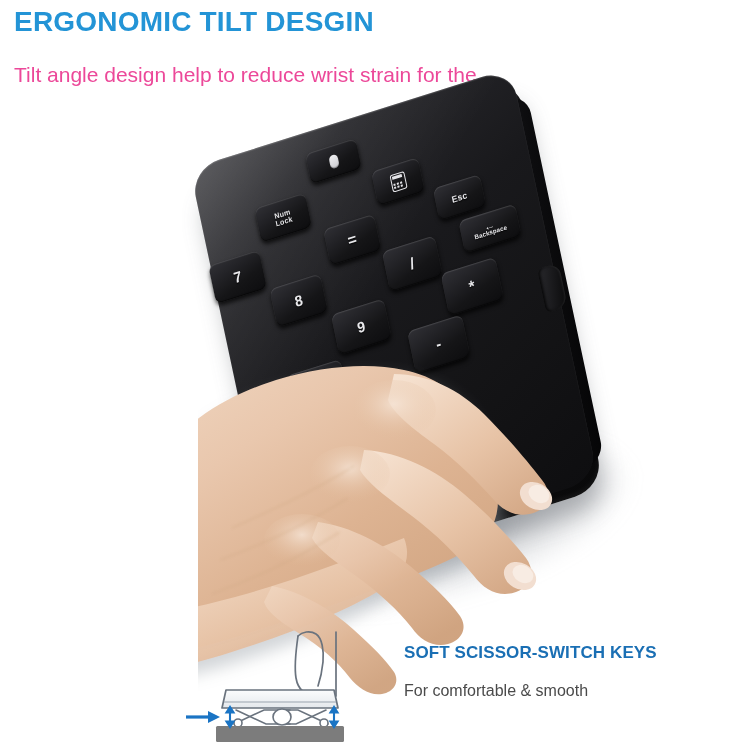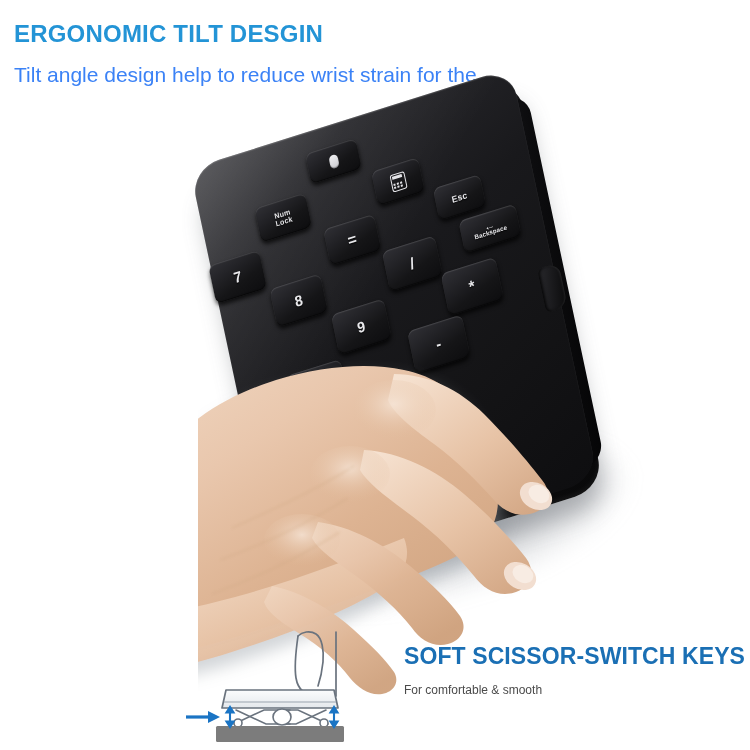--- a/index.html
+++ b/index.html
@@ -7,37 +7,37 @@
     width:750px;height:750px;
     background:#ffffff;
     font-family:"Liberation Sans", sans-serif;
     overflow:hidden;
     position:relative;
   }
   #stage{position:relative;width:750px;height:750px;overflow:hidden;background:#fff;}
 
   
   .headline{
-    position:absolute;left:14px;top:20px;
-    font-size:24px;font-weight:bold;letter-spacing:.2px;
+    position:absolute;left:14px;top:6px;
+    font-size:28px;font-weight:bold;letter-spacing:.2px;
     color:#2394d6;
     font-family:"Liberation Sans", sans-serif;
   }
   .subline{
     position:absolute;left:14px;top:56px;width:660px;
-    font-size:21px;line-height:38px;color:#3b82f6;font-weight:400;
+    font-size:21px;line-height:38px;color:#ec4899;font-weight:400;
   }
 
   .headline2{
     position:absolute;left:404px;top:643px;
-    font-size:23px;font-weight:bold;color:#1a6fb4;letter-spacing:.1px;
+    font-size:17px;font-weight:bold;color:#1a6fb4;letter-spacing:.1px;
   }
   .subline2{
     position:absolute;left:404px;top:676px;width:330px;
-    font-size:12px;line-height:29px;color:#4a4a4a;
+    font-size:16px;line-height:29px;color:#4a4a4a;
   }
 
   
   #padwrap{
     position:absolute;left:228px;top:118px;
     width:440px;height:490px;
   }
   
   .groundshadow{
     position:absolute;left:30px;top:330px;width:380px;height:150px;

